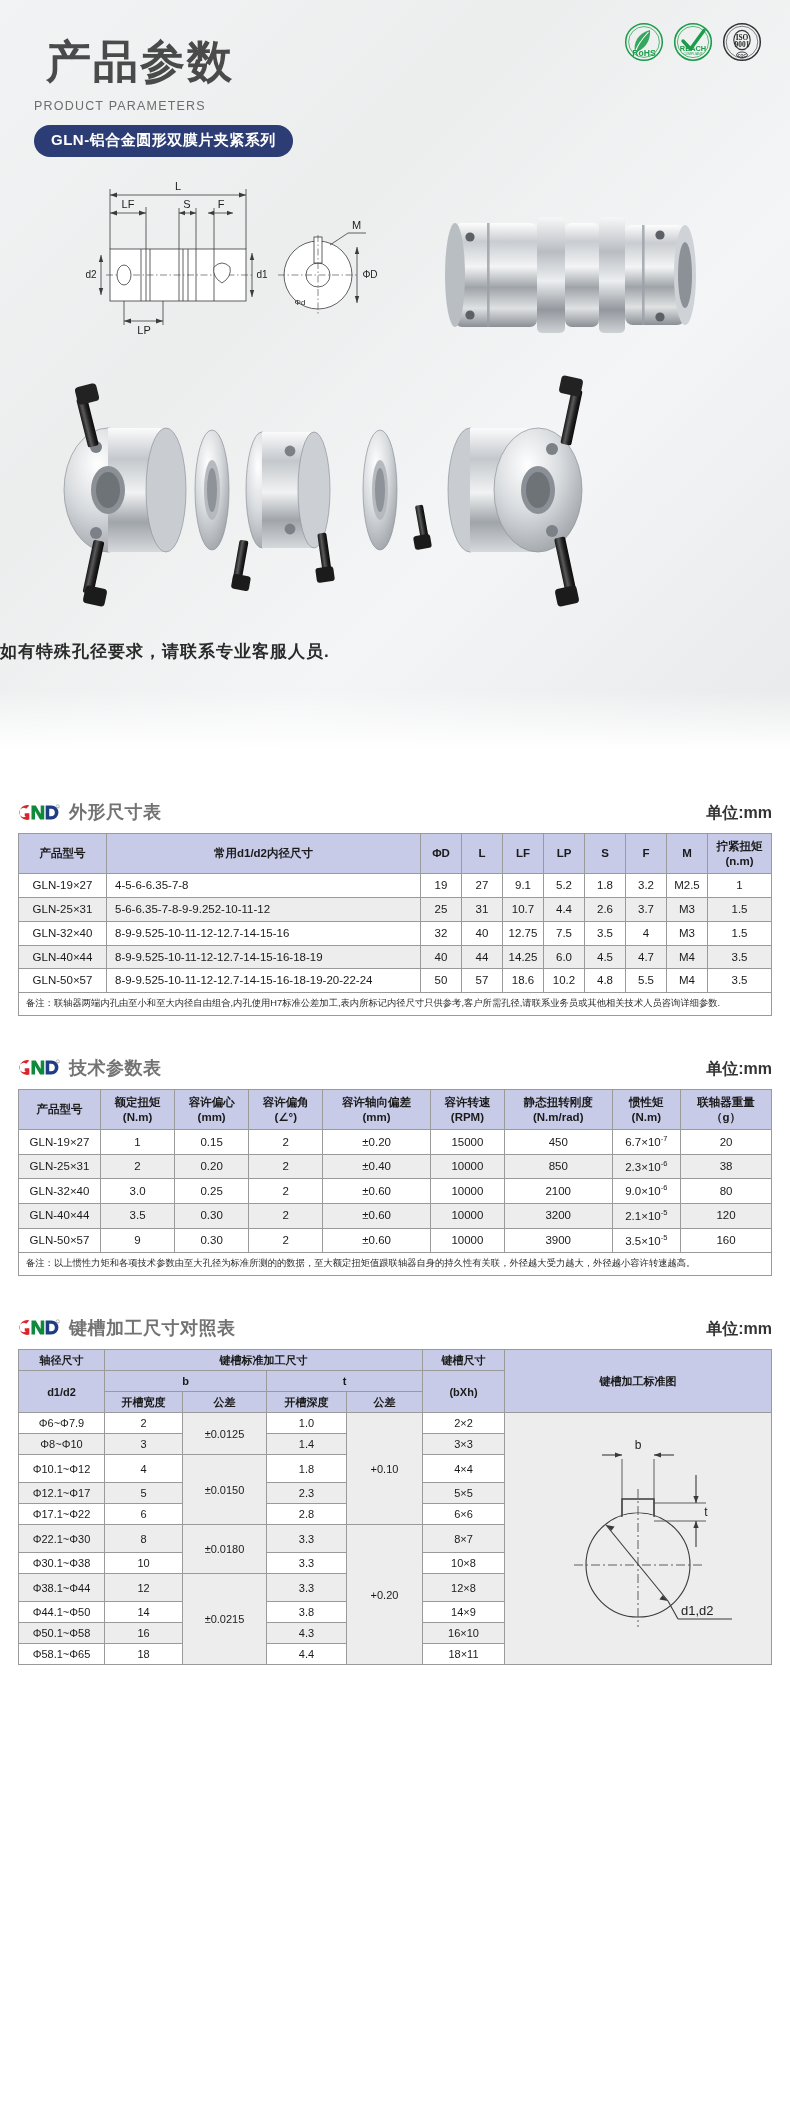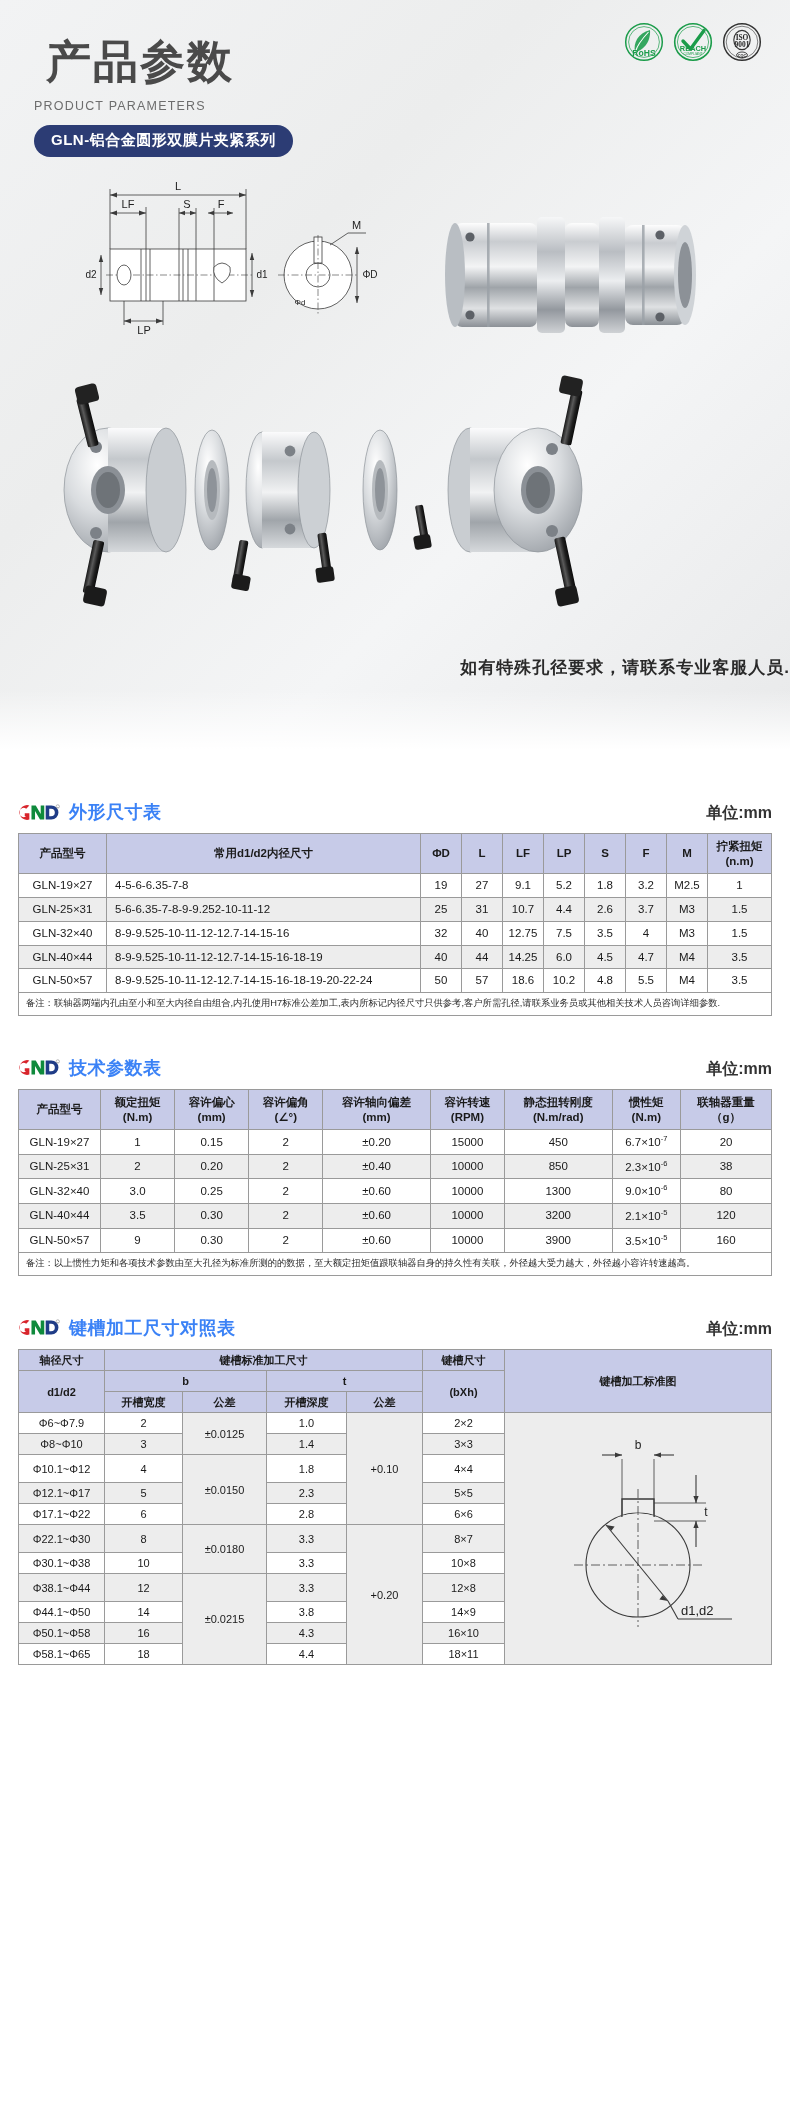--- a/index.html
+++ b/index.html
@@ -38,38 +38,38 @@
 
   
   .draw-band{ position:relative; width:790px; height:180px; margin-top:18px; }
   .draw-band svg{ position:absolute; left:0; top:0; }
 
   
   .photo-band{ position:relative; width:790px; height:270px; }
   .photo-band svg{ position:absolute; left:0; top:0; }
 
   .hero-note{
-    position:absolute; left:0; right:0; top:656px;
-    text-align:right; font-size:17px; font-weight:700; color:#2a2a2a;
+    position:absolute; left:0; right:0; top:640px;
+    text-align:left; font-size:17px; font-weight:700; color:#2a2a2a;
     letter-spacing:1px;
   }
   .hero-fade{
     position:absolute; left:0; right:0; bottom:0; height:70px;
     background:linear-gradient(to bottom,rgba(255,255,255,0),#ffffff 85%);
   }
 
   
   .section{ padding:0 18px; }
   .sec-head{
     display:flex; align-items:flex-end; justify-content:space-between;
     margin-bottom:9px;
   }
   .sec-head-left{ display:flex; align-items:center; gap:7px; }
   .logo{ width:44px; height:21px; }
-  .sec-title{ font-size:18px; font-weight:700; color:#3b82f6; letter-spacing:.5px; }
+  .sec-title{ font-size:18px; font-weight:700; color:#737373; letter-spacing:.5px; }
   .sec-unit{ font-size:16px; color:#333; font-weight:600; }
 
   table{ border-collapse:collapse; width:100%; font-size:11.5px; }
   th,td{
     border:1px solid #9a9a9a; text-align:center; color:#1a1a1a;
     padding:4px 2px; line-height:1.28; font-weight:500;
   }
   thead th{ background:#c7cbe8; font-weight:700; padding:5px 2px; }
   tbody tr.odd td{ background:#ffffff; }
   tbody tr.even td{ background:#ededed; }
@@ -528,21 +528,21 @@
         <td><span>2.3×10</span><sup>-6</sup></td>
         <td>38</td>
       </tr>
       <tr class="odd">
         <td>GLN-32×40</td>
         <td>3.0</td>
         <td>0.25</td>
         <td>2</td>
         <td>±0.60</td>
         <td>10000</td>
-        <td>1300</td>
+        <td>2100</td>
         <td><span>9.0×10</span><sup>-6</sup></td>
         <td>80</td>
       </tr>
       <tr class="even">
         <td>GLN-40×44</td>
         <td>3.5</td>
         <td>0.30</td>
         <td>2</td>
         <td>±0.60</td>
         <td>10000</td>

